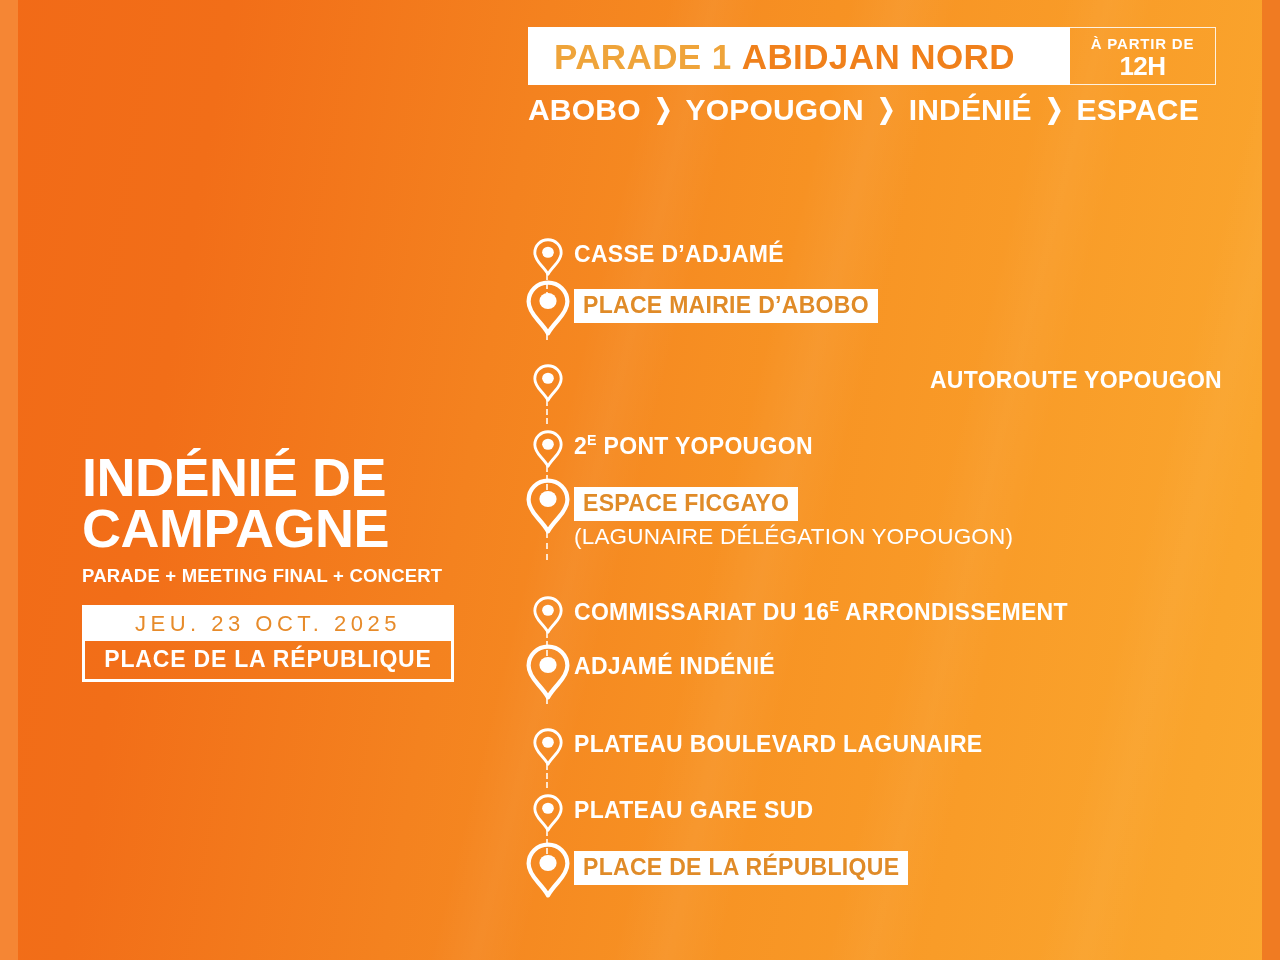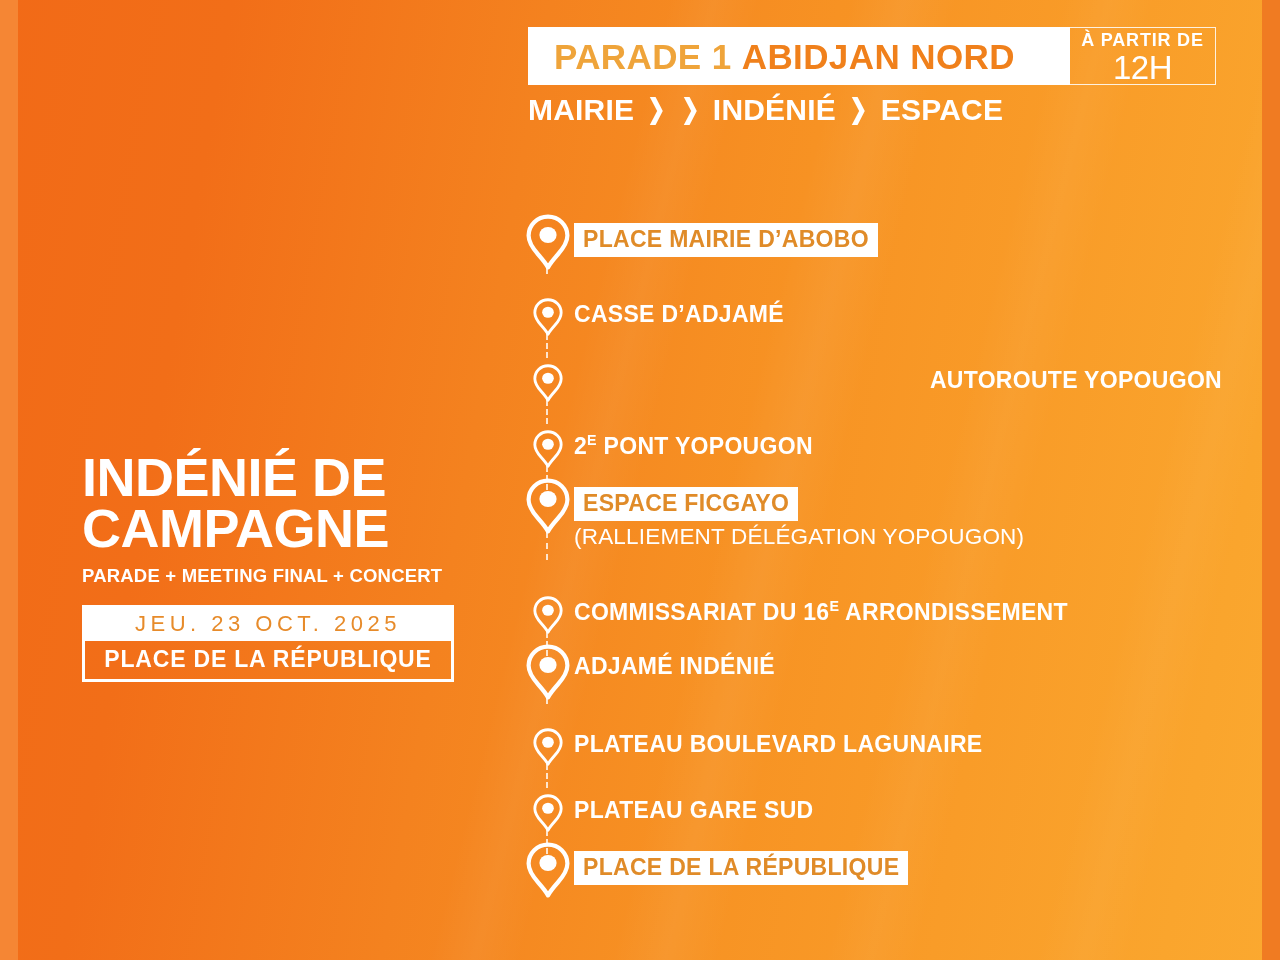--- a/index.html
+++ b/index.html
@@ -94,29 +94,29 @@
     border: 1px solid rgba(255,255,255,0.85);
     border-left: none;
     display: flex;
     flex-direction: column;
     align-items: center;
     justify-content: center;
     color: #FFFFFF;
     padding-top: 2px;
   }
   .header-time-pre {
-    font-size: 18px;
+    font-size: 15px;
     font-weight: bold;
     letter-spacing: 0.8px;
     line-height: 1;
     margin-bottom: 2px;
   }
   .header-time-val {
-    font-size: 33px;
-    font-weight: normal;
+    font-size: 26px;
+    font-weight: bold;
     line-height: 1;
     letter-spacing: -0.5px;
   }
 
   .header-route {
     margin-top: 10px;
     display: flex;
     align-items: center;
     gap: 11px;
     color: #FFFFFF;
@@ -265,62 +265,63 @@
           <span class="t-parade">PARADE 1</span><span>&nbsp;</span><span class="t-abidjan">ABIDJAN NORD</span>
         </div>
       </div>
       <div class="header-time-box">
         <div class="header-time-pre">À PARTIR DE</div>
         <div class="header-time-val">12H</div>
       </div>
     </div>
 
     <div class="header-route">
-      <span>MAIRIE</span>
+      <span>ABOBO</span>
       <span class="route-chev">❯</span>
+      <span>YOPOUGON</span>
       <span class="route-chev">❯</span>
       <span>INDÉNIÉ</span>
       <span class="route-chev">❯</span>
       <span>ESPACE</span>
     </div>
   </div>
 
   <div class="left-block">
     <div class="big-title">
       <span>INDÉNIÉ DE</span>
       <span class="line2">CAMPAGNE</span>
     </div>
     <div class="sub-title">PARADE + MEETING FINAL + CONCERT</div>
     <div class="date-block">
       <div class="date-line">JEU. 23 OCT. 2025</div>
       <div class="place-line">PLACE DE LA RÉPUBLIQUE</div>
     </div>
   </div>
 
   <div class="itinerary">
+      <div class="stop" style="margin-top: 24px;">
+        <div class="pin-col">
+          <div class="dash" style="top: 36px; height: 24px;"></div>
+          <div class="pin-wrap"><svg width="30" height="38" viewBox="0 0 44 56">
+              <path d="M22 2.6C11.1 2.6 2.6 11.1 2.6 21.6c0 7.0 5.0 13.8 9.6 18.9 C16.2 45.0 20.0 49.6 22 53.4c2.0-3.8 5.8-8.4 9.8-12.9 C36.4 35.4 41.4 28.6 41.4 21.6 41.4 11.1 32.9 2.6 22 2.6Z" fill="none" stroke="#FFFFFF" stroke-width="4.2" stroke-linejoin="round"></path>
+              <ellipse cx="22" cy="21" rx="8.6" ry="8.1" fill="#FFFFFF"></ellipse>
+            </svg></div>
+        </div>
+        <div class="stop-text" style="padding-top: 3px;"><span class="stop-label">CASSE D’ADJAMÉ</span></div>
+      </div>
       <div class="stop">
         <div class="pin-col">
           <div class="dash" style="top: 54px; height: 6px;"></div>
           <div class="pin-wrap"><svg width="44" height="56" viewBox="0 0 44 56">
               <path d="M22 2.6C11.1 2.6 2.6 11.1 2.6 21.6c0 7.0 5.0 13.8 9.6 18.9 C16.2 45.0 20.0 49.6 22 53.4c2.0-3.8 5.8-8.4 9.8-12.9 C36.4 35.4 41.4 28.6 41.4 21.6 41.4 11.1 32.9 2.6 22 2.6Z" fill="none" stroke="#FFFFFF" stroke-width="4.2" stroke-linejoin="round"></path>
               <ellipse cx="22" cy="21" rx="8.6" ry="8.1" fill="#FFFFFF"></ellipse>
             </svg></div>
         </div>
         <div class="stop-text" style="padding-top: 9px;"><span class="stop-label hl">PLACE MAIRIE D’ABOBO</span></div>
       </div>
-      <div class="stop" style="margin-top: 24px;">
-        <div class="pin-col">
-          <div class="dash" style="top: 36px; height: 24px;"></div>
-          <div class="pin-wrap"><svg width="30" height="38" viewBox="0 0 44 56">
-              <path d="M22 2.6C11.1 2.6 2.6 11.1 2.6 21.6c0 7.0 5.0 13.8 9.6 18.9 C16.2 45.0 20.0 49.6 22 53.4c2.0-3.8 5.8-8.4 9.8-12.9 C36.4 35.4 41.4 28.6 41.4 21.6 41.4 11.1 32.9 2.6 22 2.6Z" fill="none" stroke="#FFFFFF" stroke-width="4.2" stroke-linejoin="round"></path>
-              <ellipse cx="22" cy="21" rx="8.6" ry="8.1" fill="#FFFFFF"></ellipse>
-            </svg></div>
-        </div>
-        <div class="stop-text" style="padding-top: 3px;"><span class="stop-label">CASSE D’ADJAMÉ</span></div>
-      </div>
       <div class="stop" style="margin-top: 24px; text-align: right;">
         <div class="pin-col">
           <div class="dash" style="top: 36px; height: 24px;"></div>
           <div class="pin-wrap"><svg width="30" height="38" viewBox="0 0 44 56">
               <path d="M22 2.6C11.1 2.6 2.6 11.1 2.6 21.6c0 7.0 5.0 13.8 9.6 18.9 C16.2 45.0 20.0 49.6 22 53.4c2.0-3.8 5.8-8.4 9.8-12.9 C36.4 35.4 41.4 28.6 41.4 21.6 41.4 11.1 32.9 2.6 22 2.6Z" fill="none" stroke="#FFFFFF" stroke-width="4.2" stroke-linejoin="round"></path>
               <ellipse cx="22" cy="21" rx="8.6" ry="8.1" fill="#FFFFFF"></ellipse>
             </svg></div>
         </div>
         <div class="stop-text" style="padding-top: 3px;"><span class="stop-label">AUTOROUTE YOPOUGON</span></div>
       </div>
@@ -335,21 +336,21 @@
         <div class="stop-text" style="padding-top: 3px;"><span class="stop-label">2<span class="sup-e">E</span> PONT YOPOUGON</span></div>
       </div>
       <div class="stop" style="margin-top: 6px;">
         <div class="pin-col">
           <div class="dash" style="top: 54px; height: 28px;"></div>
           <div class="pin-wrap"><svg width="44" height="56" viewBox="0 0 44 56">
               <path d="M22 2.6C11.1 2.6 2.6 11.1 2.6 21.6c0 7.0 5.0 13.8 9.6 18.9 C16.2 45.0 20.0 49.6 22 53.4c2.0-3.8 5.8-8.4 9.8-12.9 C36.4 35.4 41.4 28.6 41.4 21.6 41.4 11.1 32.9 2.6 22 2.6Z" fill="none" stroke="#FFFFFF" stroke-width="4.2" stroke-linejoin="round"></path>
               <ellipse cx="22" cy="21" rx="8.6" ry="8.1" fill="#FFFFFF"></ellipse>
             </svg></div>
         </div>
-        <div class="stop-text" style="padding-top: 9px;"><span class="stop-label hl">ESPACE FICGAYO</span><span class="stop-sub">(RALLIEMENT DÉLÉGATION YOPOUGON)</span></div>
+        <div class="stop-text" style="padding-top: 9px;"><span class="stop-label hl">ESPACE FICGAYO</span><span class="stop-sub">(LAGUNAIRE DÉLÉGATION YOPOUGON)</span></div>
       </div>
       <div class="stop" style="margin-top: 46px;">
         <div class="pin-col">
           <div class="dash" style="top: 36px; height: 24px;"></div>
           <div class="pin-wrap"><svg width="30" height="38" viewBox="0 0 44 56">
               <path d="M22 2.6C11.1 2.6 2.6 11.1 2.6 21.6c0 7.0 5.0 13.8 9.6 18.9 C16.2 45.0 20.0 49.6 22 53.4c2.0-3.8 5.8-8.4 9.8-12.9 C36.4 35.4 41.4 28.6 41.4 21.6 41.4 11.1 32.9 2.6 22 2.6Z" fill="none" stroke="#FFFFFF" stroke-width="4.2" stroke-linejoin="round"></path>
               <ellipse cx="22" cy="21" rx="8.6" ry="8.1" fill="#FFFFFF"></ellipse>
             </svg></div>
         </div>
         <div class="stop-text" style="padding-top: 3px;"><span class="stop-label">COMMISSARIAT DU 16<span class="sup-e">E</span> ARRONDISSEMENT</span></div>

